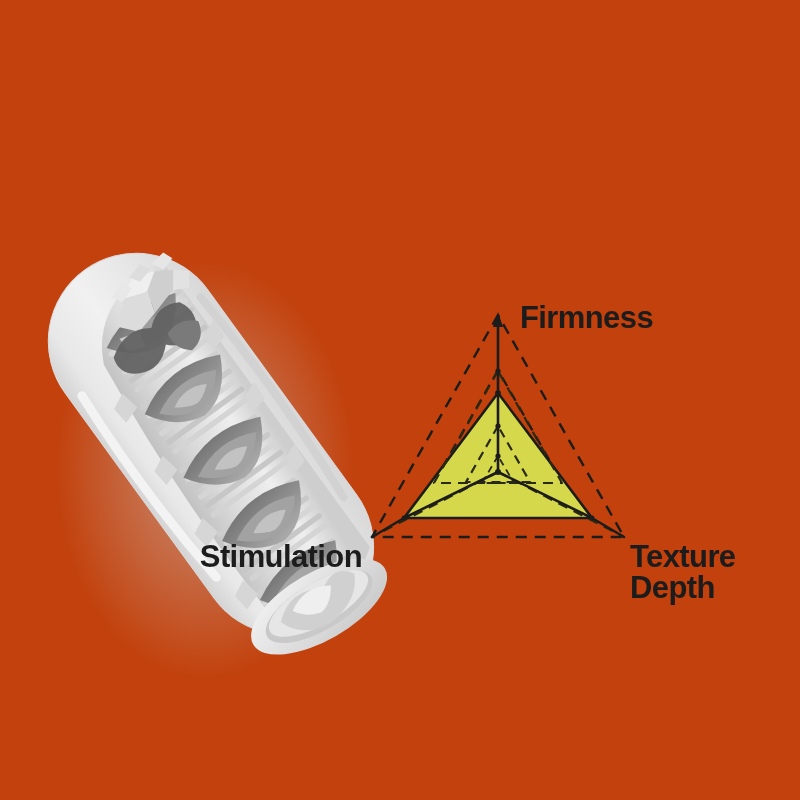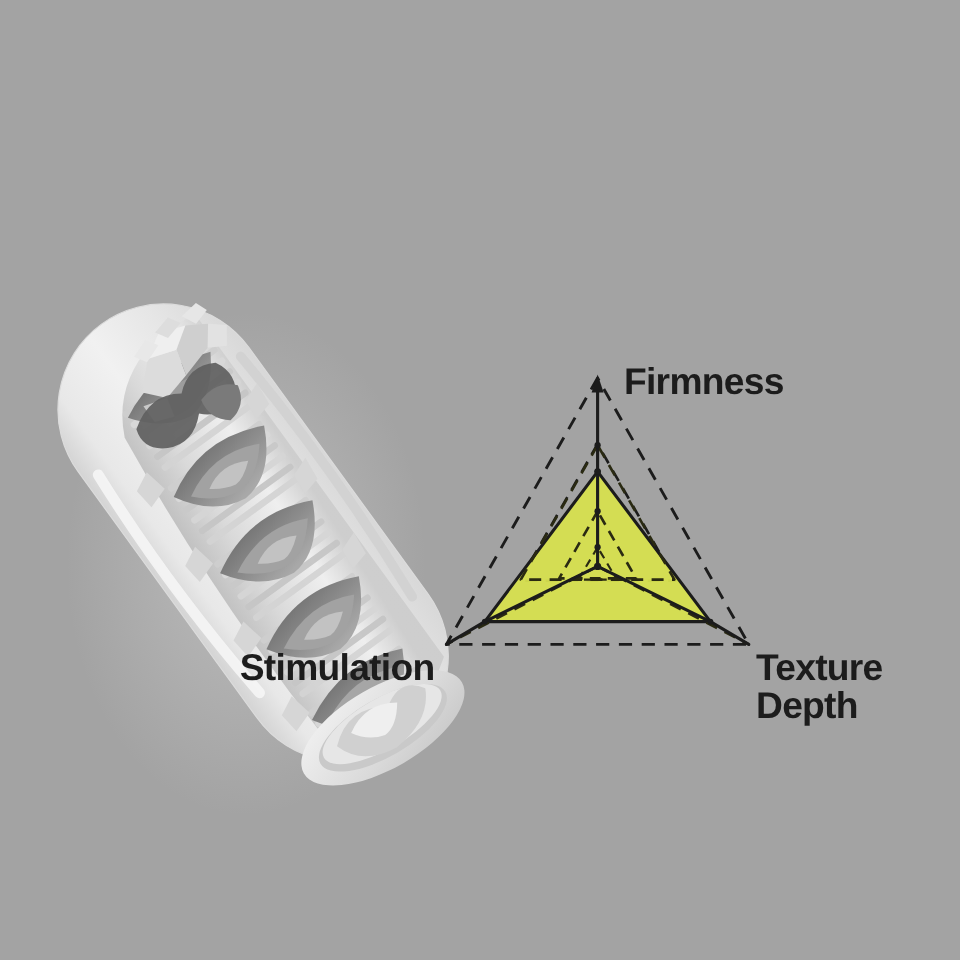--- a/index.html
+++ b/index.html
@@ -11,21 +11,21 @@
   body {
     width: 800px;
     height: 800px;
     font-family: "Liberation Sans", sans-serif;
     overflow: hidden;
   }
   #stage {
     position: relative;
     width: 800px;
     height: 800px;
-    background: #a3a3a3;
+    background: #c2410c;
   }
 
   
   #product-figure {
     position: absolute;
     left: 0px;
     top: 0px;
     width: 420px;
     height: 800px;
   }

